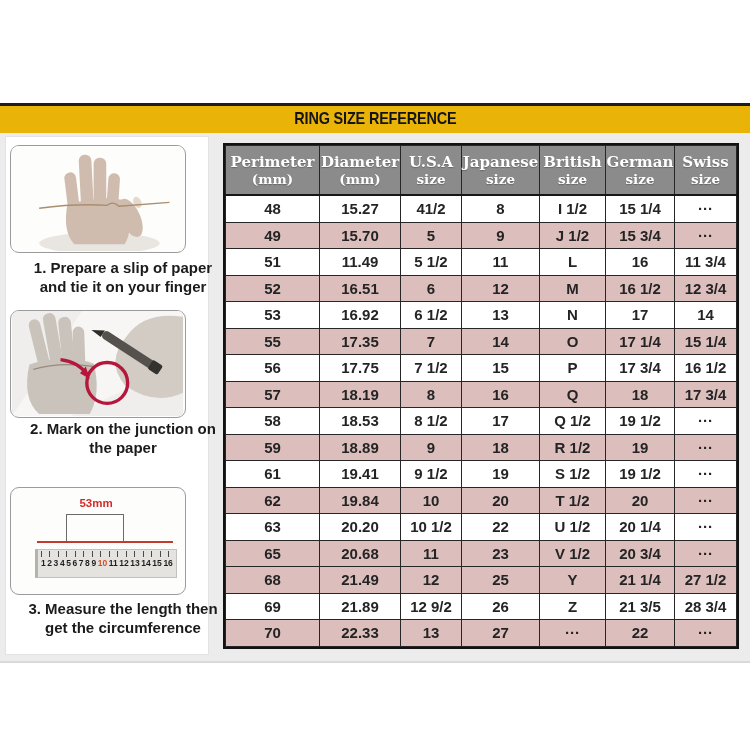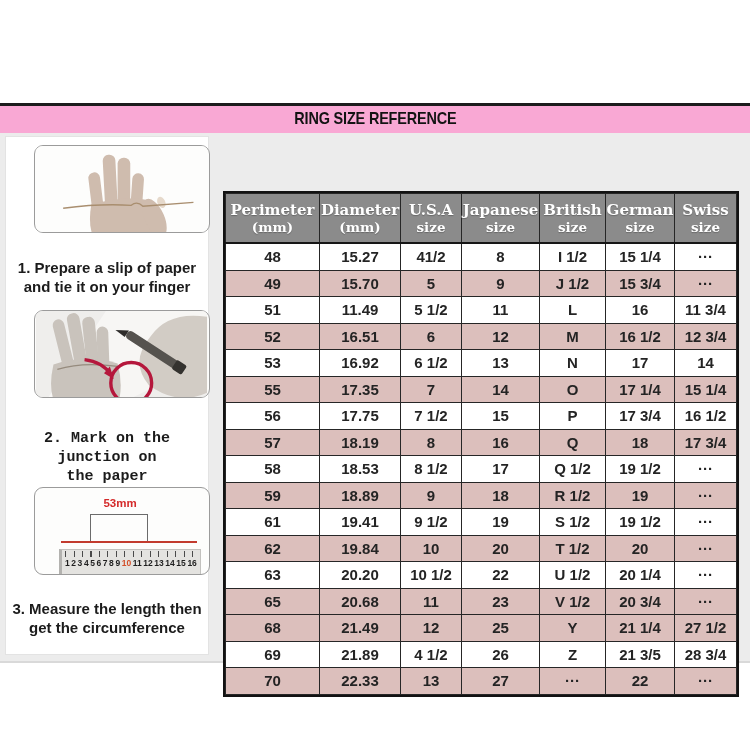--- a/index.html
+++ b/index.html
@@ -2,47 +2,47 @@
 <html style="--row-stripe: #dcbfbc; --header-bg: #8b8b8b; --accent-red: #b5173c; --ruler-red: #d4502a; --label-red: #d42a2a;"><head>
 <meta charset="utf-8">
 <style>
   html,body { margin:0; padding:0; background:#fff; }
   .page {
     position:relative; width:750px; height:750px; background:#ffffff;
     font-family:"Liberation Sans", sans-serif; overflow:hidden;
   }
   
   .top-rule { position:absolute; left:0; top:103px; width:750px; height:3px; background:#1c1c1c; }
-  .title-band { position:absolute; left:0; top:106px; width:750px; height:27px; background:#f9a8d4; text-align:center; }
+  .title-band { position:absolute; left:0; top:106px; width:750px; height:27px; background:#eab308; text-align:center; }
   .title-band .t {
     display:inline-block; margin-top:3px; font-size:17px; font-weight:bold;
     color:#131313; letter-spacing:-0.2px; transform:scaleX(0.85);
   }
   
   .band { position:absolute; left:0; top:133px; width:750px; height:530px; background:#ececec; border-bottom:2px solid #d9d9d9; box-sizing:border-box; }
   
   .left-panel { position:absolute; left:5px; top:136px; width:204px; height:519px; background:#fff; border:1px solid #e3e3e3; box-sizing:border-box; }
   .frame {
-    position:absolute; left:28px; width:176px; height:88px; background:#fdfdfc;
+    position:absolute; left:4px; width:176px; height:108px; background:#fdfdfc;
     border:1.5px solid #9b9b9b; border-radius:9px; overflow:hidden; box-sizing:border-box;
   }
   .f1 { top:8px; } .f2 { top:173px; } .f3 { top:350px; }
-  .caption { position:absolute; left:0; width:100%; text-align:center; font-weight:bold; font-size:15px; line-height:19px; color:#1b1b1b; }
-  .c1 { top:121px; } .c2 { top:292px;font-family:Liberation Mono, monospace; } .c3 { top:462px; }
+  .caption { position:absolute; left:0; width:100%; text-align:center; font-weight:bold; font-size:15px; line-height:19px; color:#1b1b1b;padding-left:16px; }
+  .c1 { top:121px; } .c2 { top:282px; } .c3 { top:462px; }
   
   .mlabel { position:absolute; top:9px; left:54px; width:62px; text-align:center; color:var(--label-red,#d42a2a); font-size:11.5px; font-weight:bold; }
   .bracket { position:absolute; top:26px; left:55px; width:58px; height:28px; border:1.5px solid #6b6b6b; border-bottom:none; box-sizing:border-box; }
   .red-line { position:absolute; top:53px; left:26px; width:136px; height:1.5px; background:#c23b2e; }
   .ruler { position:absolute; top:61px; left:24px; width:142px; height:29px; background:#e4e3e0; border:1px solid #c2c1be; border-left:3px solid #b3b2af; box-sizing:border-box; }
   .ruler-ticks { height:6px; margin:1px 3px 0 3px;
     background:repeating-linear-gradient(90deg,#4a4a4a 0,#4a4a4a 1px,transparent 1px,transparent 8.5px); }
   .ruler-nums { display:flex; justify-content:space-between; padding:1px 3px 0 3px; font-size:8.5px; font-weight:bold; color:#1f1f1f; line-height:10px; }
   .ruler-nums .hl { color:var(--ruler-red,#d4502a); }
   
-  .table-wrap { position:absolute; left:223px; top:143px; border:2px solid #121212; background:#eab308;margin-top:48px; }
+  .table-wrap { position:absolute; left:223px; top:143px; border:2px solid #121212; background:#eab308; }
   table { border-collapse:collapse; table-layout:fixed; }
   th, td { border:1px solid #262626; text-align:center; vertical-align:middle; padding:0; }
   thead th {
     height:48px; background:var(--header-bg,#8b8b8b); color:#fff;
     font-family:"DejaVu Serif", serif; font-weight:bold; font-size:15px; line-height:17px;
     border-bottom:2px solid #161616; text-shadow:0 1px 1px rgba(0,0,0,0.25);
   }
   thead th .th-sub { display:block; font-size:13.5px; line-height:16px; }
   tbody td { height:25.5px; font-size:15px; font-weight:bold; color:#242424; background:#fff; }
   tbody tr.stripe td { background:var(--row-stripe,#dcbfbc); }
@@ -291,21 +291,21 @@
             <td>21.49</td>
             <td>12</td>
             <td>25</td>
             <td>Y</td>
             <td>21 1/4</td>
             <td>27 1/2</td>
           </tr>
           <tr>
             <td>69</td>
             <td>21.89</td>
-            <td>4 1/2</td>
+            <td>12 9/2</td>
             <td>26</td>
             <td>Z</td>
             <td>21 3/5</td>
             <td>28 3/4</td>
           </tr>
           <tr class="stripe">
             <td>70</td>
             <td>22.33</td>
             <td>13</td>
             <td>27</td>

